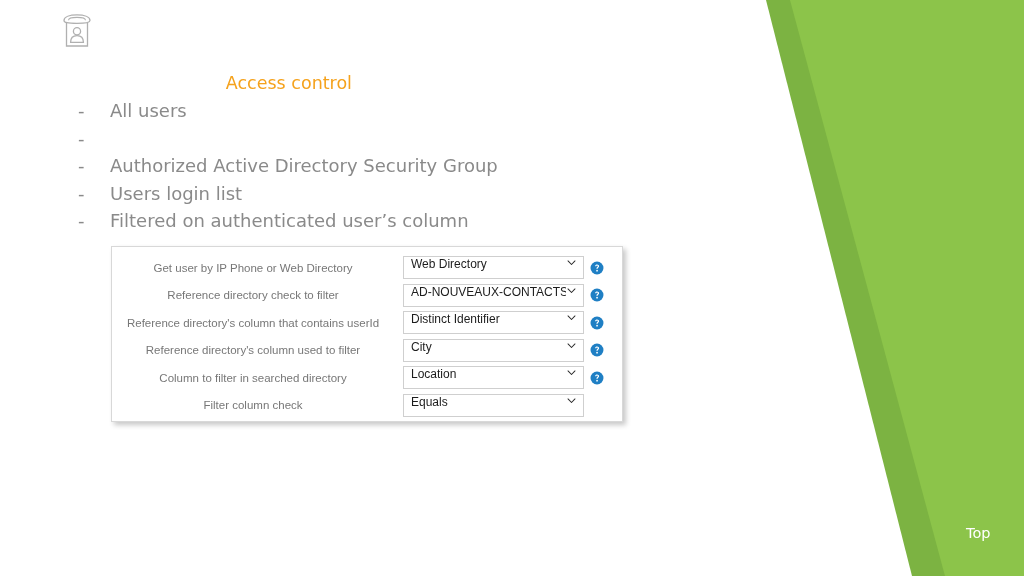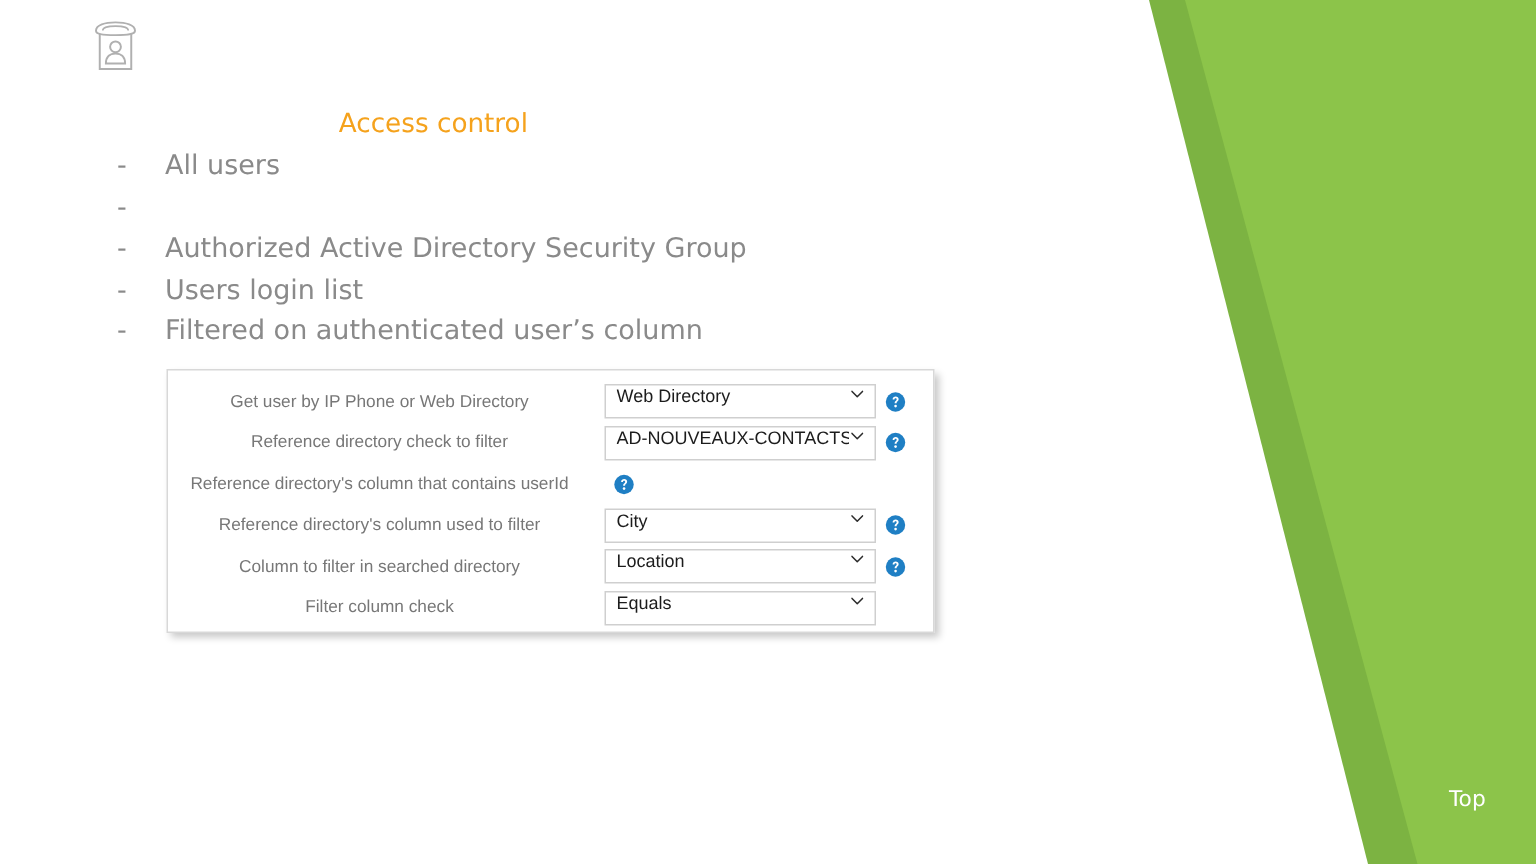--- a/index.html
+++ b/index.html
@@ -234,20 +234,26 @@
       <svg class="help-icon" viewBox="0 0 16 16">
         <circle cx="8" cy="8" r="7.4" fill="#1f7fc4"></circle>
         <path d="M5.8 6.0 C5.8 4.5 7.0 3.9 8.1 3.9 C9.4 3.9 10.4 4.7 10.4 5.9 C10.4 7.3 8.8 7.5 8.8 8.9 L7.3 8.9 C7.3 7.0 8.9 6.9 8.9 6.0 C8.9 5.4 8.6 5.1 8.1 5.1 C7.5 5.1 7.2 5.5 7.2 6.0 Z" fill="#ffffff"></path>
         <circle cx="8.05" cy="11.1" r="1.0" fill="#ffffff"></circle>
       </svg>
     </div>
   </div>
 
   <div class="form-row">
     <div class="form-label">Reference directory's column that contains userId</div>
+    <div class="select-box">
+      <span class="select-value">Distinct Identifier</span>
+      <svg class="chevron" viewBox="0 0 12 12">
+        <path d="M2.2 4.3 L6 8.2 L9.8 4.3" fill="none" stroke="#2b2b2b" stroke-width="1.1" stroke-linecap="round" stroke-linejoin="round"></path>
+      </svg>
+    </div>
     <div class="help-slot">
       <svg class="help-icon" viewBox="0 0 16 16">
         <circle cx="8" cy="8" r="7.4" fill="#1f7fc4"></circle>
         <path d="M5.8 6.0 C5.8 4.5 7.0 3.9 8.1 3.9 C9.4 3.9 10.4 4.7 10.4 5.9 C10.4 7.3 8.8 7.5 8.8 8.9 L7.3 8.9 C7.3 7.0 8.9 6.9 8.9 6.0 C8.9 5.4 8.6 5.1 8.1 5.1 C7.5 5.1 7.2 5.5 7.2 6.0 Z" fill="#ffffff"></path>
         <circle cx="8.05" cy="11.1" r="1.0" fill="#ffffff"></circle>
       </svg>
     </div>
   </div>
 
   <div class="form-row">

